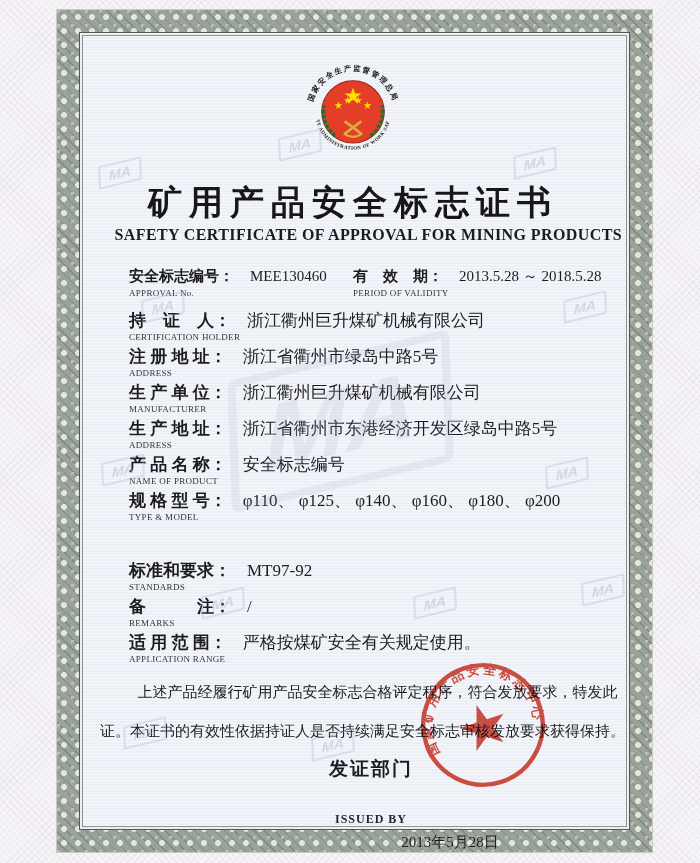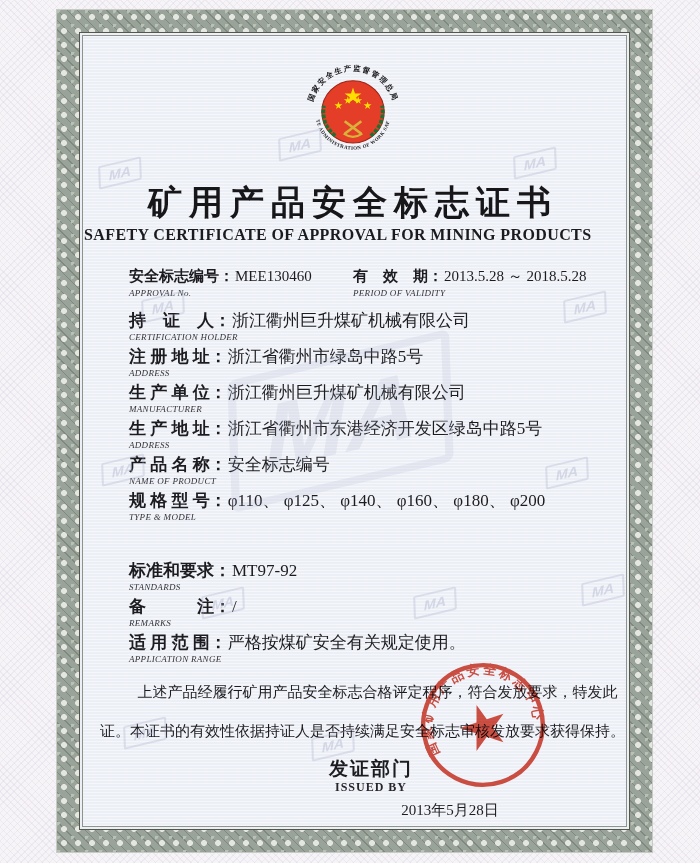--- a/index.html
+++ b/index.html
@@ -40,44 +40,43 @@
   .wm-big{
     font-size:96px;border-width:8px;padding:12px 26px;border-radius:8px;
     border-color:rgba(164,170,196,.16);color:rgba(164,170,196,.18);
   }
   .emblem{display:block;margin:0 auto;}
   .title{
     margin-top:16px;text-align:center;font-size:34px;font-weight:bold;color:#17171a;
     letter-spacing:7px;line-height:40px;
   }
   .subtitle{
-    margin-top:2px;text-align:left;font-size:16px;font-weight:bold;color:#1b1b1f;
+    margin-top:2px;text-align:right;font-size:16px;font-weight:bold;color:#1b1b1f;
     letter-spacing:.4px;line-height:20px;
   }
   .rows{padding-left:45px;}
   .approval-row{display:flex;margin-top:20px;}
   .ap-left{width:224px;}
   .line{font-size:15px;line-height:23px;color:#1c1c20;white-space:nowrap;}
   .zh{font-weight:bold;}
-  .val{margin-left:1px;}
+  .val{margin-left:16px;}
   .en{
     font-size:9px;line-height:11px;color:#33333a;letter-spacing:.3px;
     font-family:"Liberation Serif","DejaVu Serif",serif;
-    font-style:italic;
   }
   .fields{margin-top:10px;}
   .field{margin-bottom:2px;}
   .field .line{font-size:17px;line-height:23px;}
   .group2{margin-top:36px;}
   .decl{margin:12px 14px 0 16px;font-size:15px;line-height:22.5px;color:#1c1c20;}
   .decl-line{white-space:nowrap;margin-top:16px;}
   .decl-indent{text-indent:2.5em;}
   .issued{margin-top:15px;text-align:center;transform:translateX(18px);}
   .issued-zh{font-size:19px;font-weight:bold;letter-spacing:2px;line-height:23px;color:#1c1c20;text-align:center;}
-  .issued-en{font-size:12px;font-weight:bold;letter-spacing:1px;line-height:14px;color:#26262c;}
+  .issued-en{font-size:12px;font-weight:bold;letter-spacing:1px;line-height:14px;color:#26262c;margin-top:32px;}
   .date{margin-top:7px;text-align:center;transform:translateX(97px);font-size:15px;color:#1c1c20;}
   .seal{position:absolute;left:333px;top:626px;opacity:.88;mix-blend-mode:multiply;}
 </style>
 </head>
 <body>
 
 <div class="frame">
   <div class="paper">
     <div class="content">
 

